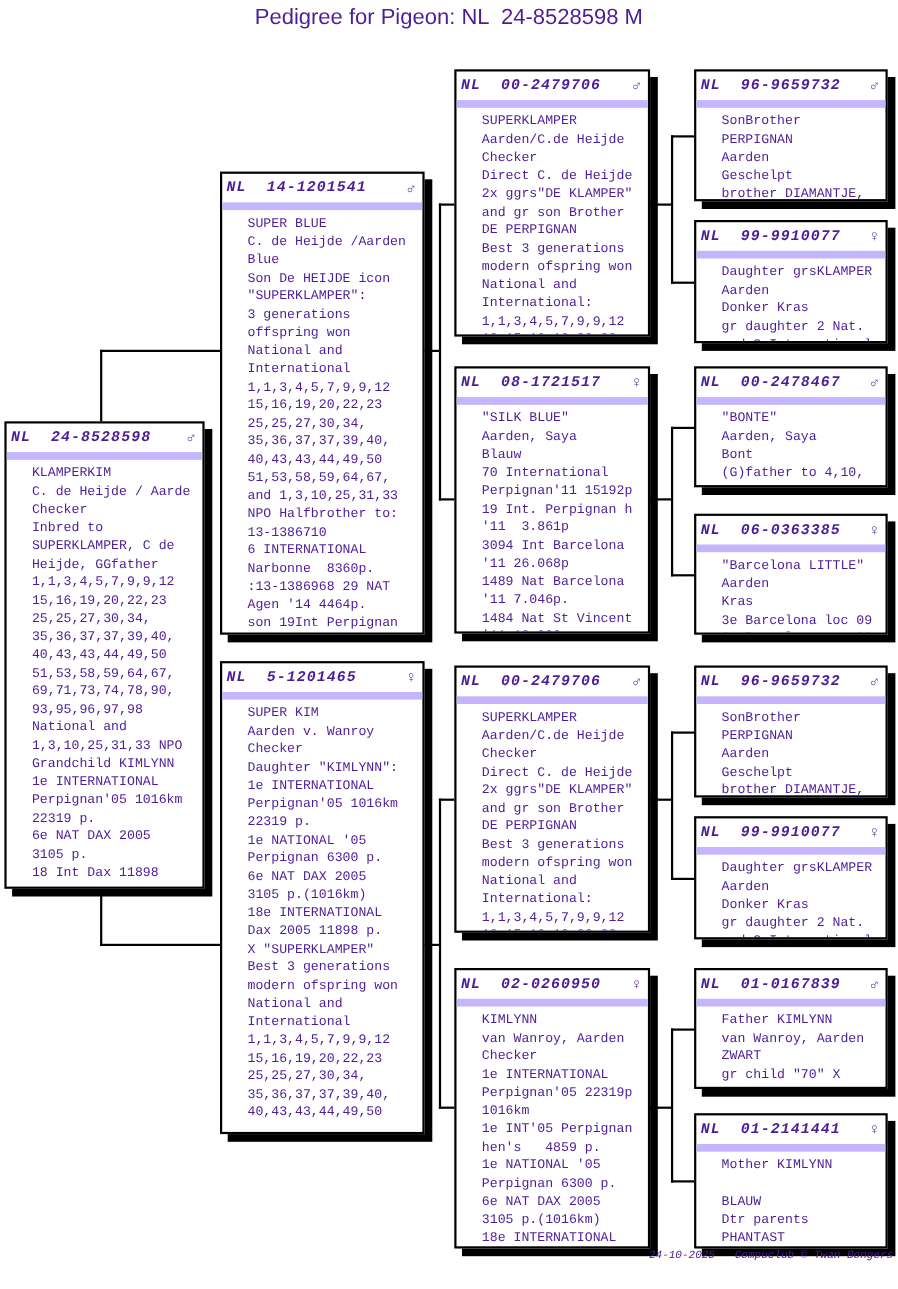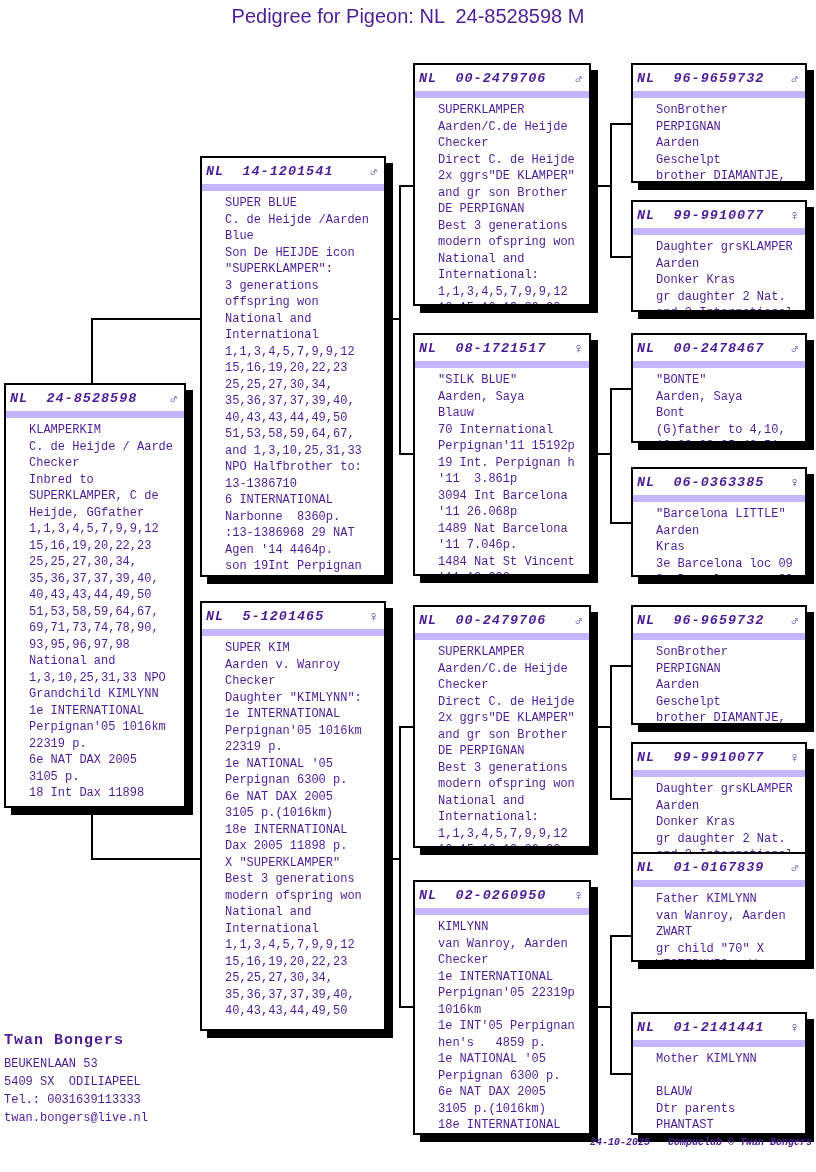--- a/index.html
+++ b/index.html
@@ -11,21 +11,21 @@
        box-sizing:border-box;overflow:hidden;}
   .bhead{display:flex;justify-content:space-between;align-items:center;
          border-bottom:7px solid #c4b5fd;padding:3px 6px 2px 4px;height:21px;box-sizing:content-box;}
   .ring{font-weight:bold;font-style:italic;font-size:13.5px;white-space:pre;letter-spacing:1px;}
   .sex{font-weight:bold;font-size:14px;line-height:14px;}
   .bbody{padding:4px 5px 0 23px;font-size:12px;line-height:16.5px;white-space:pre-wrap;}
   .hl,.vl{position:absolute;background:#000;}
   .owner{position:absolute;left:4px;top:1032px;}
   .owner-name{font-weight:bold;font-size:15px;letter-spacing:1px;margin-bottom:6px;}
   .owner-line{font-size:12px;line-height:18px;white-space:pre;}
-  .footer{position:absolute;top:1137px;right:4px;font-size:10px;font-weight:bold;
+  .footer{position:absolute;top:1137px;right:4px;font-size:10px;font-weight:normal;
           font-style:italic;white-space:pre;text-align:right;}
 </style>
 </head>
 <body>
 
 <div id="page">
 
   <div class="title">Pedigree for Pigeon: NL  24-8528598 M</div>
 
   <div class="box" style="left:4px;top:383px;width:182px;height:425px;">
@@ -263,21 +263,21 @@
       <span class="ring">NL  99-9910077</span>
       <span class="sex">♀</span>
     </div>
     <div class="bbody">Daughter grsKLAMPER
 Aarden
 Donker Kras
 gr daughter 2 Nat.
 and 3 International</div>
   </div>
 
-  <div class="box" style="left:631px;top:852px;width:176px;height:110px;">
+  <div class="box" style="left:631px;top:880px;width:176px;height:110px;">
     <div class="bhead">
       <span class="ring">NL  01-0167839</span>
       <span class="sex">♂</span>
     </div>
     <div class="bbody">Father KIMLYNN
 van Wanroy, Aarden
 ZWART
 gr child "70" X
 WESTERHUIS v Wanroy</div>
   </div>
@@ -322,23 +322,16 @@
   <div class="hl" style="left:591px;top:726px;width:19px;height:2px;"></div>
   <div class="vl" style="left:610px;top:665px;width:2px;height:135px;"></div>
   <div class="hl" style="left:610px;top:665px;width:21px;height:2px;"></div>
   <div class="hl" style="left:610px;top:798px;width:21px;height:2px;"></div>
 
   <div class="hl" style="left:591px;top:1006px;width:19px;height:2px;"></div>
   <div class="vl" style="left:610px;top:935px;width:2px;height:140px;"></div>
   <div class="hl" style="left:610px;top:935px;width:21px;height:2px;"></div>
   <div class="hl" style="left:610px;top:1073px;width:21px;height:2px;"></div>
 
-  <div class="owner">
-    <div class="owner-name">Twan Bongers</div>
-    <div class="owner-line">BEUKENLAAN 53</div>
-    <div class="owner-line">5409 SX  ODILIAPEEL</div>
-    <div class="owner-line">Tel.: 0031639113333</div>
-    <div class="owner-line">twan.bongers@live.nl</div>
-  </div>
 
   <div class="footer"><span>24-10-2025</span><span>   </span><span>Compuclub © Twan Bongers</span></div>
 
 </div>
 
 </body></html>

